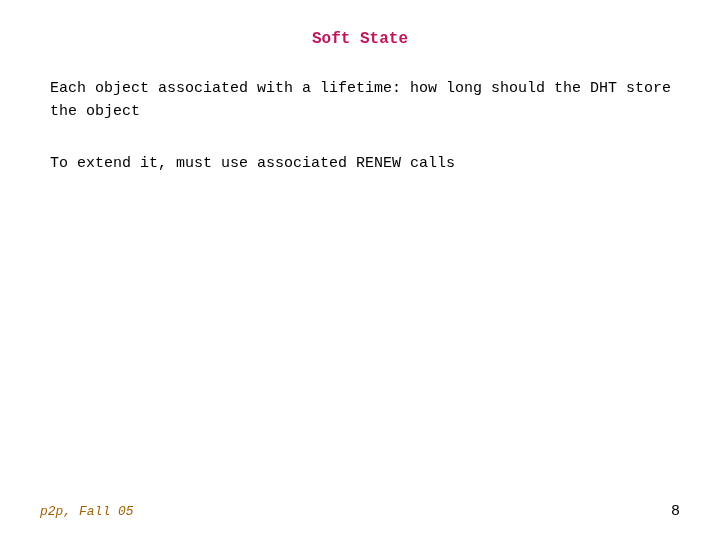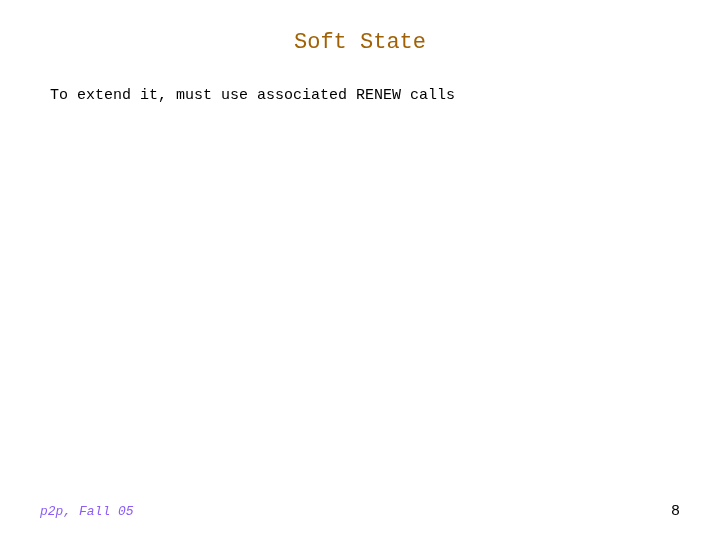--- a/index.html
+++ b/index.html
@@ -25,23 +25,23 @@
       padding: 20px 40px;
     }
 
     .title-area {
       text-align: center;
       margin-top: 10px;
       margin-bottom: 30px;
     }
 
     .title {
-      color: #a16207;
-      font-size: 22px;
-      font-weight: normal;
+      color: #be185d;
+      font-size: 16px;
+      font-weight: bold;
       font-family: 'Courier New', Courier, monospace;
     }
 
     .content-area {
       margin-top: 20px;
       padding-left: 10px;
     }
 
     .paragraph {
       color: #000000;
@@ -55,21 +55,21 @@
       position: absolute;
       bottom: 20px;
       left: 40px;
       right: 40px;
       display: flex;
       justify-content: space-between;
       align-items: center;
     }
 
     .footer-left {
-      color: #8b5cf6;
+      color: #a16207;
       font-size: 13px;
       font-family: 'Courier New', Courier, monospace;
       font-style: italic;
     }
 
     .footer-right {
       color: #000000;
       font-size: 15px;
       font-family: 'Courier New', Courier, monospace;
     }
@@ -78,20 +78,21 @@
 <body>
 
 <div class="slide-container">
 
   <div class="title-area">
     <span class="title">Soft State</span>
   </div>
 
   <div class="content-area">
 
+    <p class="paragraph">Each object associated with a lifetime: how long should the DHT store the object</p>
 
     <p class="paragraph">To extend it, must use associated RENEW calls</p>
 
   </div>
 
   <div class="footer">
     <span class="footer-left">p2p, Fall 05</span>
     <span class="footer-right">8</span>
   </div>
 

